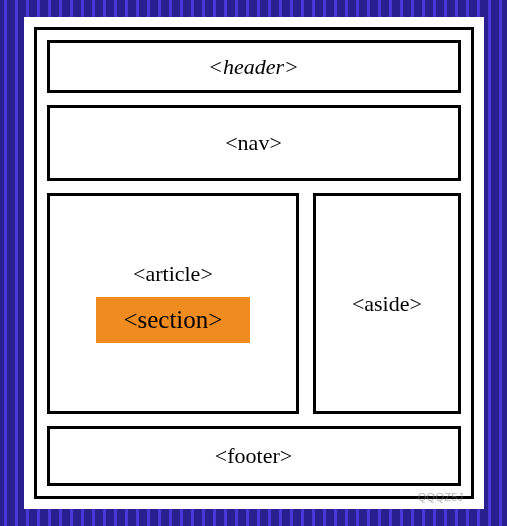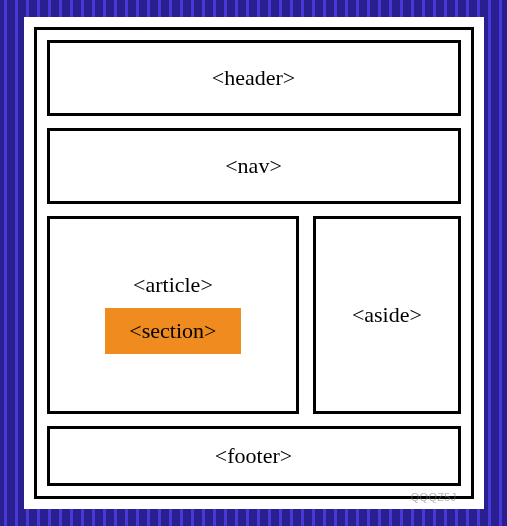--- a/index.html
+++ b/index.html
@@ -33,52 +33,52 @@
       gap: 12px;
     }
     .box {
       border: 3px solid #000;
       display: flex;
       align-items: center;
       justify-content: center;
       font-size: 22px;
       color: #000;
     }
-    .header-box { height: 76px; }
+    .header-box { height: 53px; font-style: italic; }
     .nav-box { height: 76px; }
     .middle {
       display: flex;
       gap: 14px;
       flex: 1;
     }
     .article-box {
       flex: 1.55;
       flex-direction: column;
       gap: 10px;
       padding: 14px 14px 18px 14px;
       align-items: center;
       justify-content: center;
     }
     .article-label { font-size: 22px; }
     .section-box {
       background: #ef8b1f;
       border: none;
-      width: 136px;
+      width: 154px;
       height: 46px;
       display: flex;
       align-items: center;
       justify-content: center;
-      font-size: 22px;
+      font-size: 25px;
     }
     .aside-box { flex: 1; }
     .footer-box { height: 60px; }
     .watermark {
       position: absolute;
       bottom: 6px;
-      right: 27px;
+      right: 20px;
       font-family: Arial, sans-serif;
       font-size: 11px;
       color: rgba(120,120,120,0.55);
       letter-spacing: 0.3px;
     }
     .page-wrap { position: relative; }
   </style>
 </head>
 <body>
 

